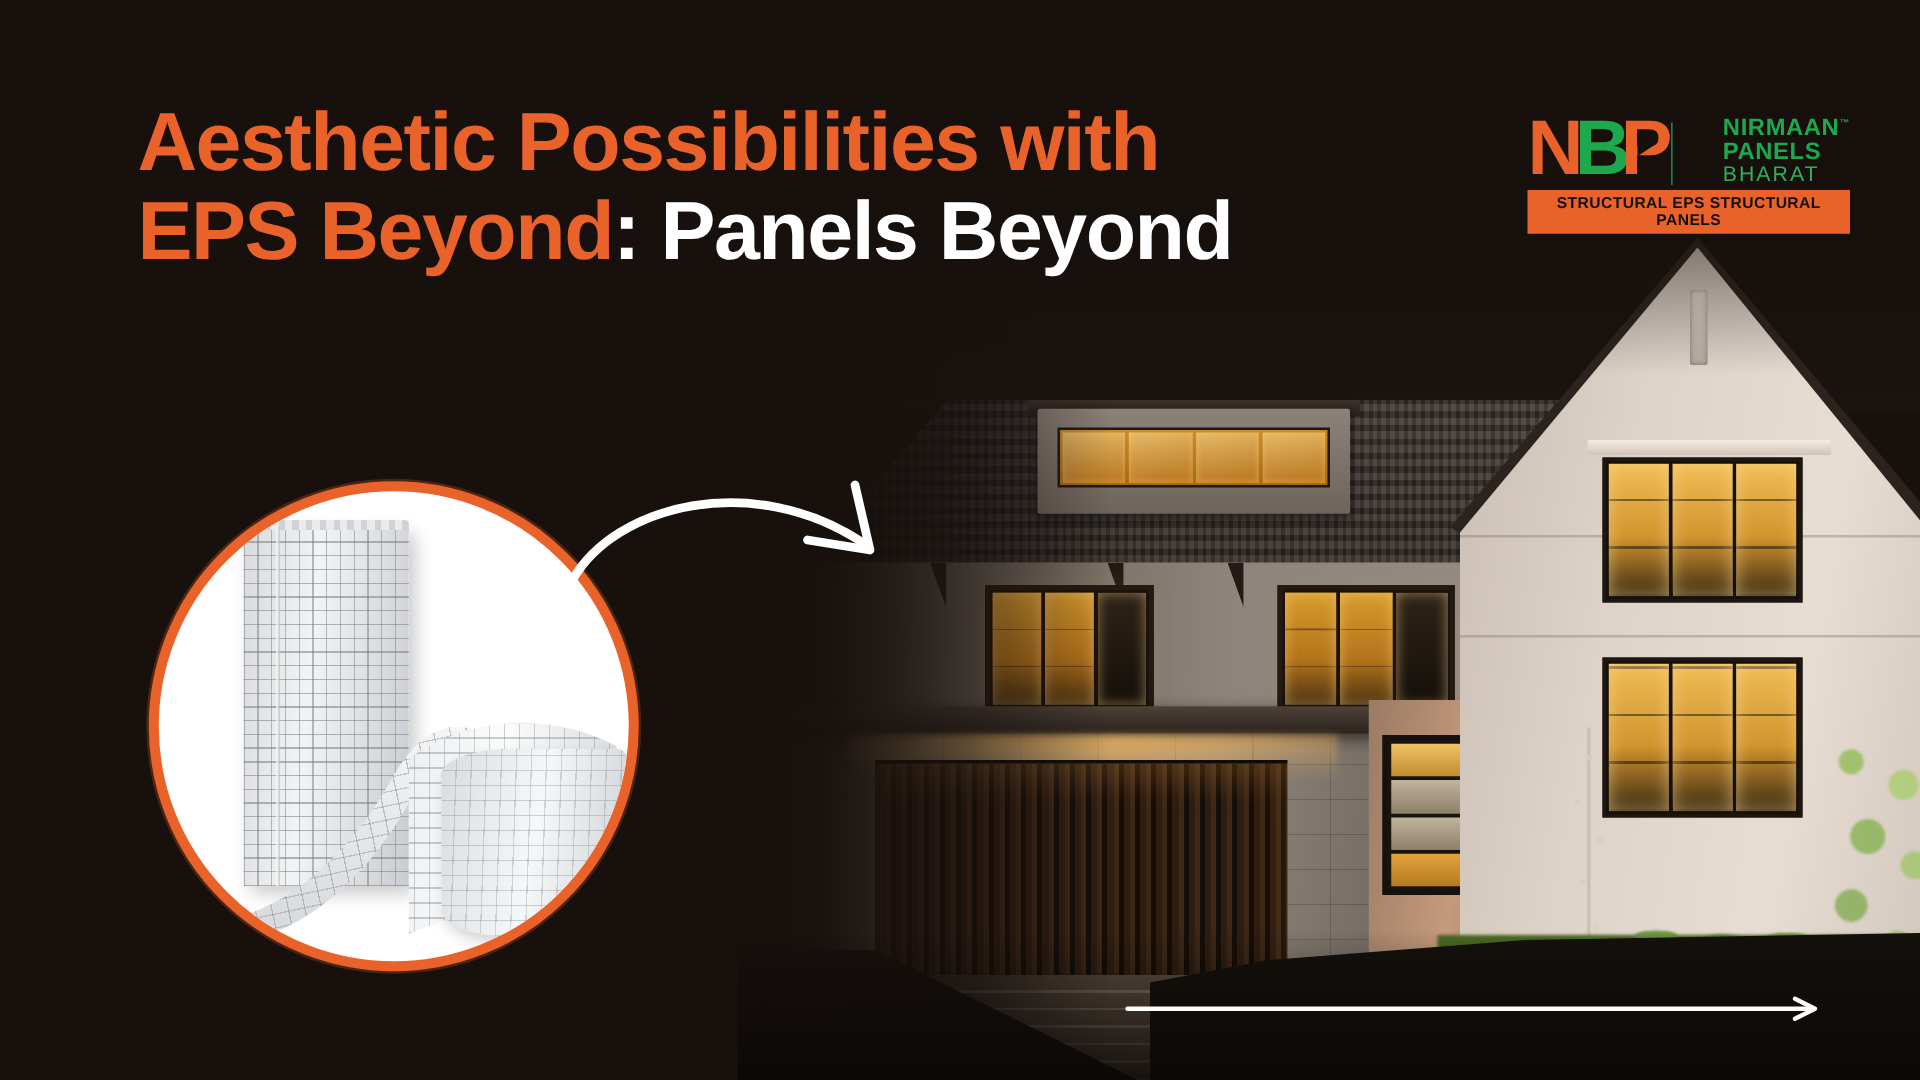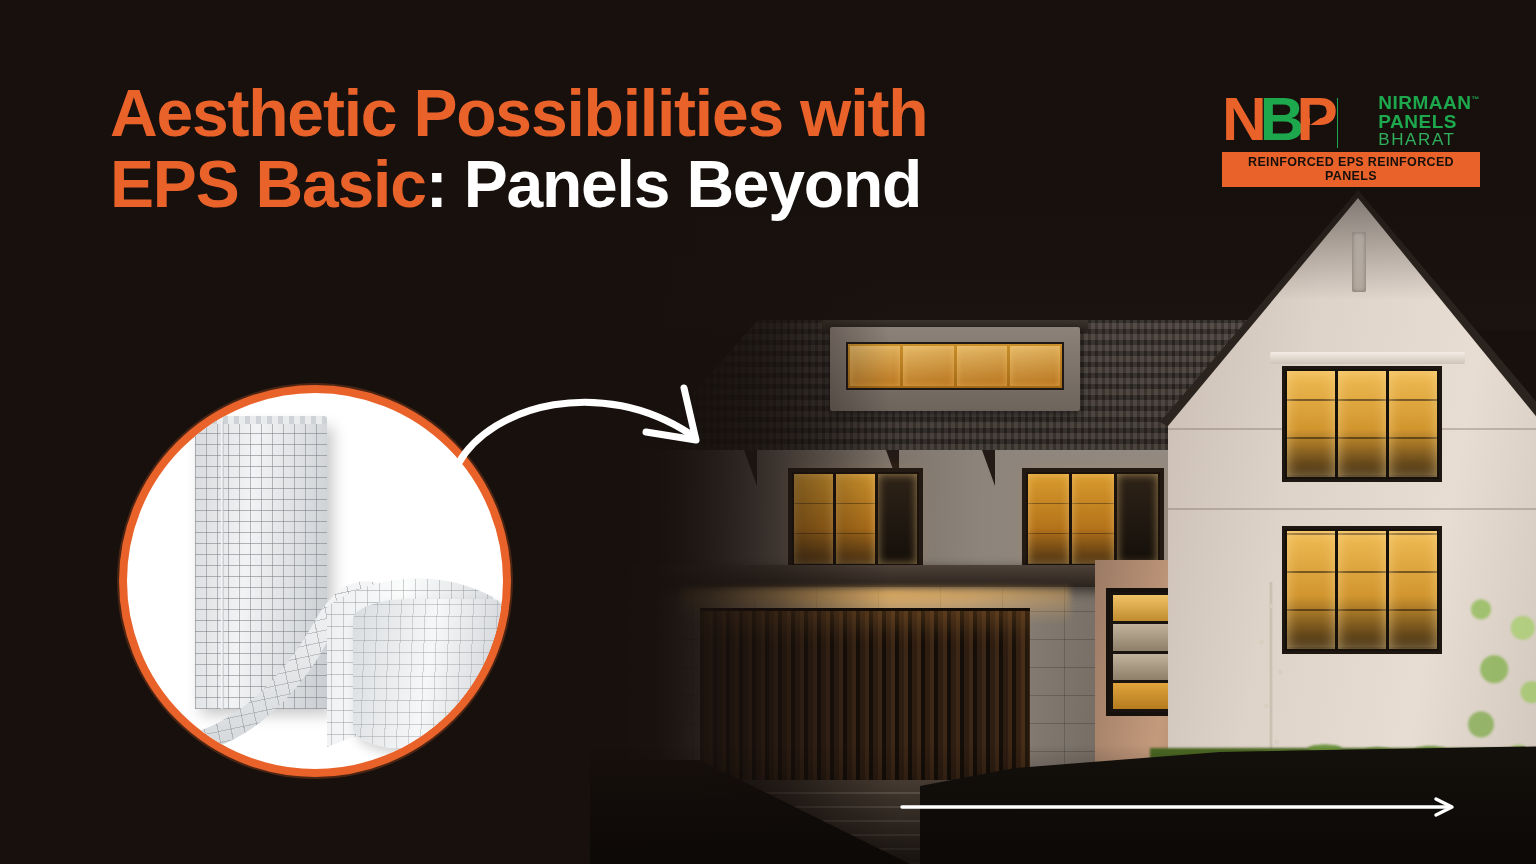--- a/index.html
+++ b/index.html
@@ -510,37 +510,37 @@
       <div class="drive-dark2"></div>
 
       <div class="photo-fade-l"></div>
       <div class="photo-fade-t"></div>
       <div class="photo-fade-b"></div>
     </div>
   </div>
 
   <h1 class="title">
     <span class="hl">Aesthetic Possibilities with</span><br>
-    <span class="hl">EPS Basic</span><span>: Panels Beyond</span><br>
+    <span class="hl">EPS Beyond</span><span>: Panels Beyond</span><br>
   </h1>
 
   <div class="logo">
     <div class="logo-top">
       <div class="logo-mark">
         <span class="n">N</span><span class="b">B</span><span class="p">P</span>
         <span class="play"></span>
       </div>
       <div class="logo-div"></div>
       <div class="logo-words">
         <span class="w1"><span>NIRMAAN</span><span class="tm">™</span></span>
         <span class="w2">PANELS</span>
         <span class="w3">BHARAT</span>
       </div>
     </div>
-    <div class="logo-banner">REINFORCED EPS REINFORCED PANELS</div>
+    <div class="logo-banner">STRUCTURAL EPS STRUCTURAL PANELS</div>
   </div>
 
   <div class="circle">
     <div class="panel-flat"></div>
     <div class="panel-wave"></div>
     <div class="panel-curve"></div>
     <div class="panel-curve2"></div>
   </div>
 
   <svg class="arrow-curve" viewBox="0 0 290 110">

